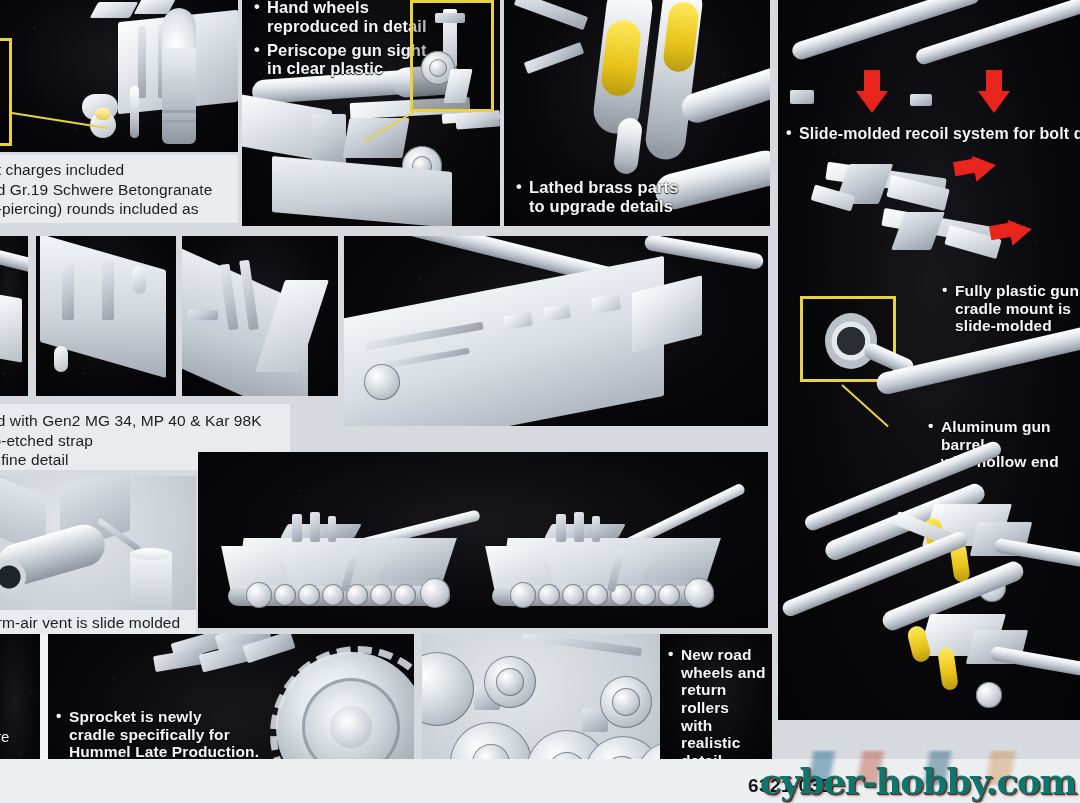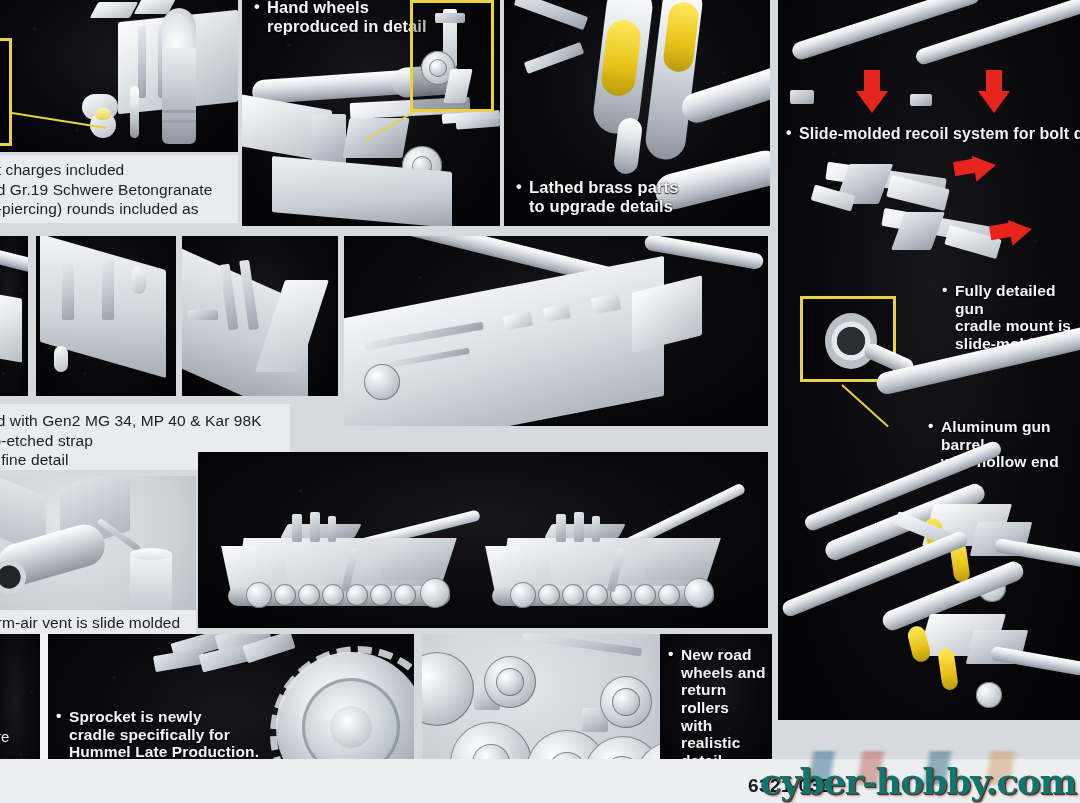--- a/index.html
+++ b/index.html
@@ -122,20 +122,22 @@
     <div class="wheel" style="left:160px;top:152px;width:40px;height:40px;"></div>
     <div class="wheel" style="left:170px;top:162px;width:20px;height:20px;"></div>
     <div class="part" style="left:200px;top:118px;width:58px;height:10px;transform:rotate(-4deg);"></div>
     <div class="part d" style="left:214px;top:126px;width:44px;height:8px;transform:rotate(-4deg);"></div>
     <div class="part" style="left:30px;top:170px;width:180px;height:56px;transform:skewY(5deg);
          background:linear-gradient(170deg,#eef1f4 0%,#c9cfd6 60%,#9ba2ab 100%);"></div>
     <div class="cap onblack" style="left:12px;top:4px;font-size:16.5px;">
       <ul>
         <li><span>Hand wheels</span><br>
             <span>reproduced in detail</span></li>
+        <li style="margin-top:5px;"><span>Periscope gun sight</span><br>
+            <span>in clear plastic</span></li>
       </ul>
     </div>
 
     <div class="callout" style="left:168px;top:6px;width:84px;height:112px;">
       <div class="part" style="left:30px;top:6px;width:14px;height:58px;"></div>
       <div class="part d" style="left:22px;top:10px;width:30px;height:10px;"></div>
       <div class="wheel" style="left:8px;top:48px;width:34px;height:34px;"></div>
       <div class="wheel" style="left:16px;top:56px;width:18px;height:18px;"></div>
       <div class="part" style="left:34px;top:66px;width:22px;height:34px;transform:skewX(-12deg);"></div>
     </div>
@@ -200,21 +202,21 @@
     <div class="callout" style="left:22px;top:302px;width:96px;height:86px;">
       <div style="position:absolute;left:22px;top:14px;width:52px;height:56px;border-radius:50%;
            background:radial-gradient(circle at 50% 50%,#2a2d31 0 36%,#e4e8ec 38% 50%,#b9c0c8 52% 100%);"></div>
       <div class="rod" style="left:60px;top:52px;width:52px;height:16px;transform:rotate(24deg);"></div>
     </div>
     <div class="leader" style="left:64px;top:390px;width:62px;transform:rotate(42deg);"></div>
 
     <div class="cap onblack" style="left:164px;top:288px;font-size:15.5px;">
       <ul>
           <li>
-        <span>Fully detailed gun</span><br>
+        <span>Fully plastic gun</span><br>
         <span>cradle mount is</span><br>
         <span>slide-molded</span>
       </li>
         </ul>
     </div>
 
     <div class="rod" style="left:96px;top:354px;width:236px;height:22px;transform:rotate(-13deg);"></div>
     <div class="cap onblack" style="left:150px;top:424px;font-size:15.5px;">
       <ul>
           <li>

